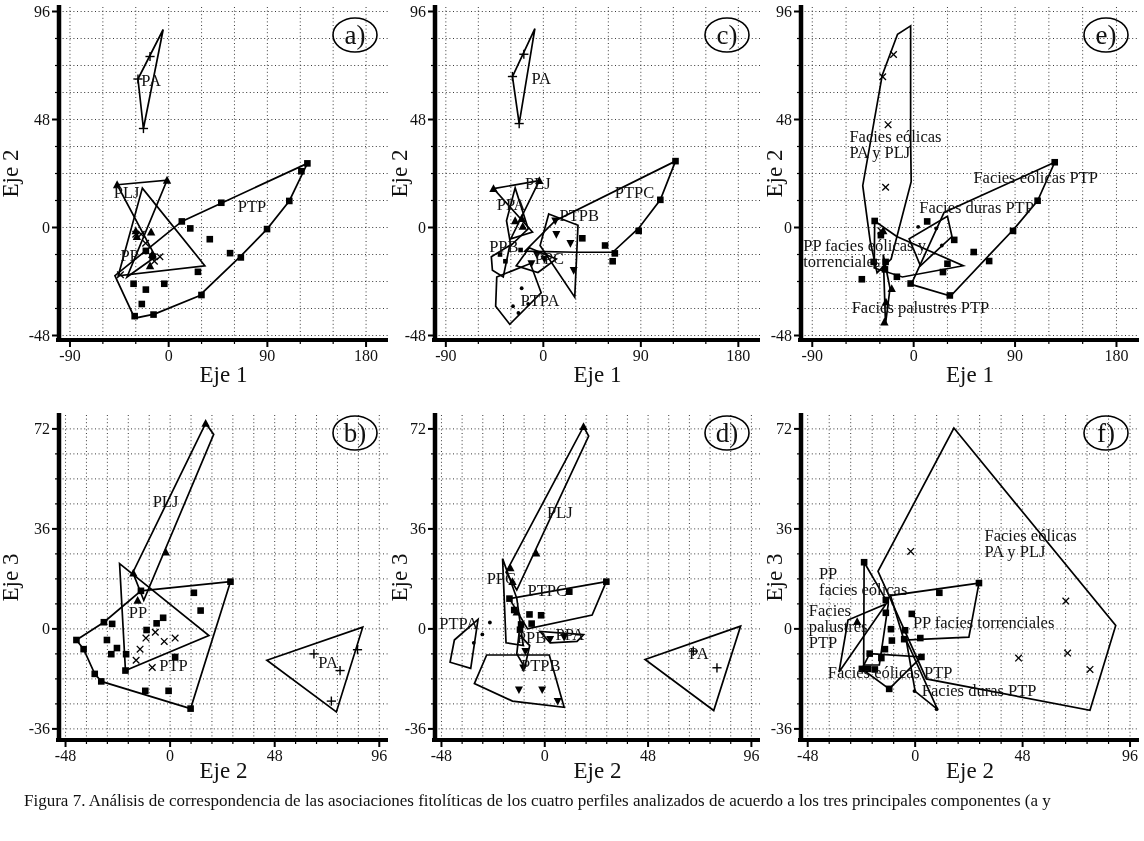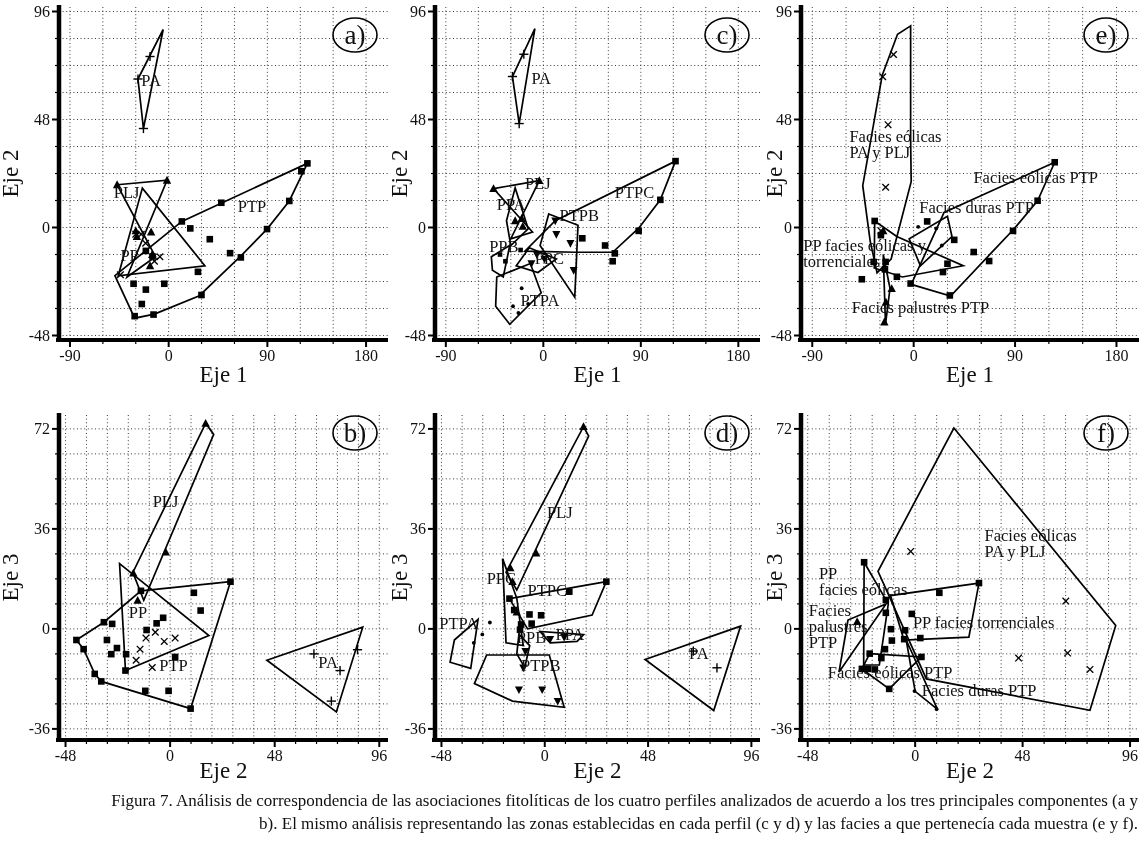--- a/index.html
+++ b/index.html
@@ -2,21 +2,21 @@
 <html><head>
 <meta charset="utf-8">
 <style>
   html,body{margin:0;padding:0;background:#fff;}
   .fig{position:relative;width:1144px;height:841px;background:#fff;overflow:hidden;
        font-family:"Liberation Serif","DejaVu Serif",serif;}
   .fig svg{position:absolute;overflow:visible;}
   svg text{font-family:"Liberation Serif","DejaVu Serif",serif;fill:#111;}
   .caption{position:absolute;left:24px;top:789px;right:6px;color:#111;
            font-size:17px;line-height:1.38;}
-  .caption div{white-space:nowrap;text-align:right;}
+  .caption div{white-space:nowrap;}
 </style>
 </head>
 <body>
 
 <div class="fig">
   <svg width="389" height="392" viewBox="0 0 389 392" style="left: 0px; top: 0px;">
       <g>
         <line x1="69.96666666666667" y1="7" x2="69.96666666666667" y2="340" stroke="#3a3a3a" stroke-width="1" stroke-dasharray="1 2.6"></line>
         <line x1="102.86666666666667" y1="7" x2="102.86666666666667" y2="340" stroke="#3a3a3a" stroke-width="1" stroke-dasharray="1 2.6"></line>
         <line x1="135.76666666666665" y1="7" x2="135.76666666666665" y2="340" stroke="#3a3a3a" stroke-width="1" stroke-dasharray="1 2.6"></line>
@@ -814,15 +814,14 @@
       </g>
       <text x="206" y="385" font-size="23" text-anchor="middle">Eje 2</text>
       <text x="18" y="184.5" font-size="23" text-anchor="middle" transform="rotate(-90 18 184.5)">Eje 3</text>
       <g>
         <ellipse cx="342" cy="40" rx="22" ry="17" fill="none" stroke="#000" stroke-width="1.6"></ellipse>
         <text x="342" y="49" font-size="27" text-anchor="middle">f)</text>
       </g>
     </svg>
   <div class="caption">
     <div>Figura 7. Análisis de correspondencia de las asociaciones fitolíticas de los cuatro perfiles analizados de acuerdo a los tres principales componentes (a y</div>
-    <div>b). El mismo análisis representando las zonas establecidas en cada perfil (c y d) y las facies a que pertenecía cada muestra (e y f).</div>
   </div>
 </div>
 
 </body></html>

